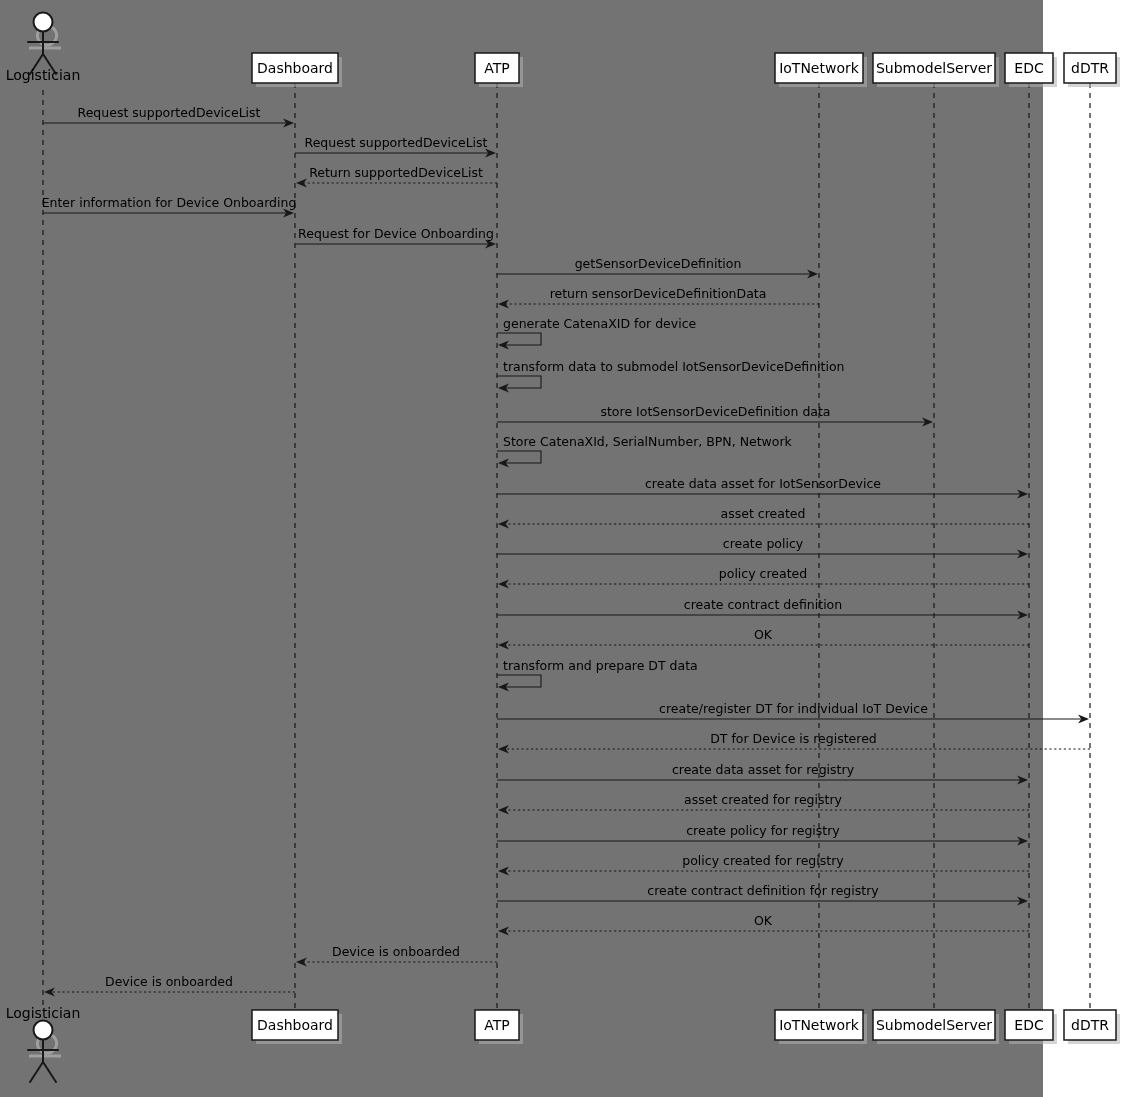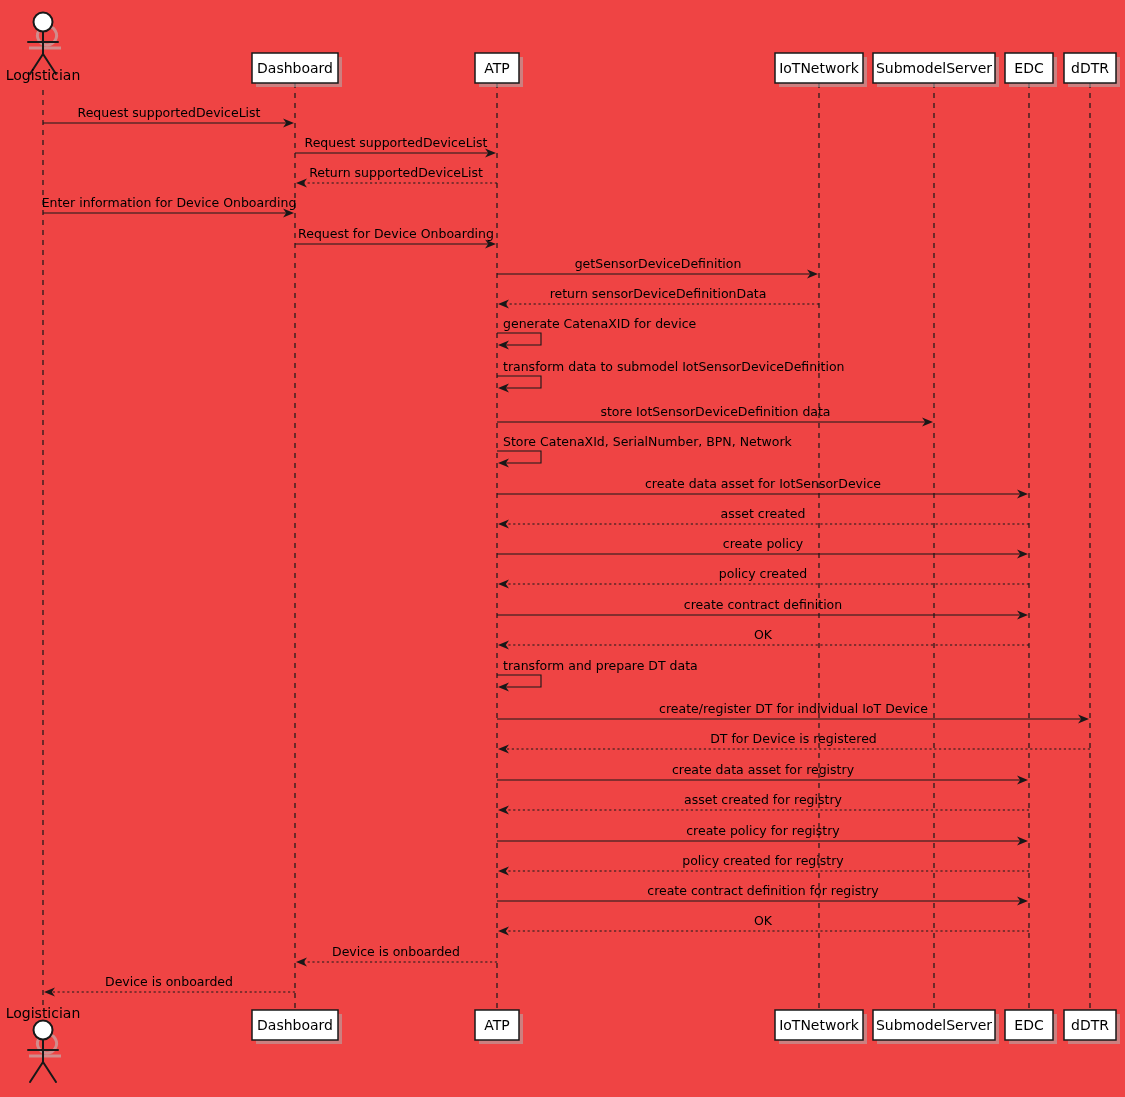--- a/index.html
+++ b/index.html
@@ -1,21 +1,21 @@
 <!DOCTYPE html>
 <html><head>
 <meta charset="utf-8">
 <style>
   html,body{margin:0;padding:0;background:#ffffff;}
   body{
     width:1125px;height:1097px;
     font-family:"DejaVu Sans","Liberation Sans",sans-serif;
     overflow:hidden;
   }
-  #diagram-root{position:relative;width:1125px;height:1097px;background:#ef4444;}
+  #diagram-root{position:relative;width:1043px;height:1097px;background:#737373;}
   svg#seq{display:block;width:1125px;height:1097px;}
   .lifeline{stroke:#181818;stroke-width:1.2;stroke-dasharray:5,5;fill:none;}
   .pbox{fill:#ffffff;stroke:#181818;stroke-width:1.5;}
   .pshadow{fill:#b0b0b0;opacity:.55;}
   .plabel{font-family:"DejaVu Sans","Liberation Sans",sans-serif;font-size:14px;fill:#000;}
   .actorline{stroke:#181818;stroke-width:2;fill:none;stroke-linecap:round;}
   .actorhead{fill:#ffffff;stroke:#181818;stroke-width:2;}
   .actorshadow{stroke:#bdbdbd;stroke-width:3;fill:none;opacity:.6;}
   .msgline{stroke:#181818;stroke-width:1.1;fill:none;}
   .msgdashed{stroke:#181818;stroke-width:1.1;fill:none;stroke-dasharray:2.2,2.6;}

